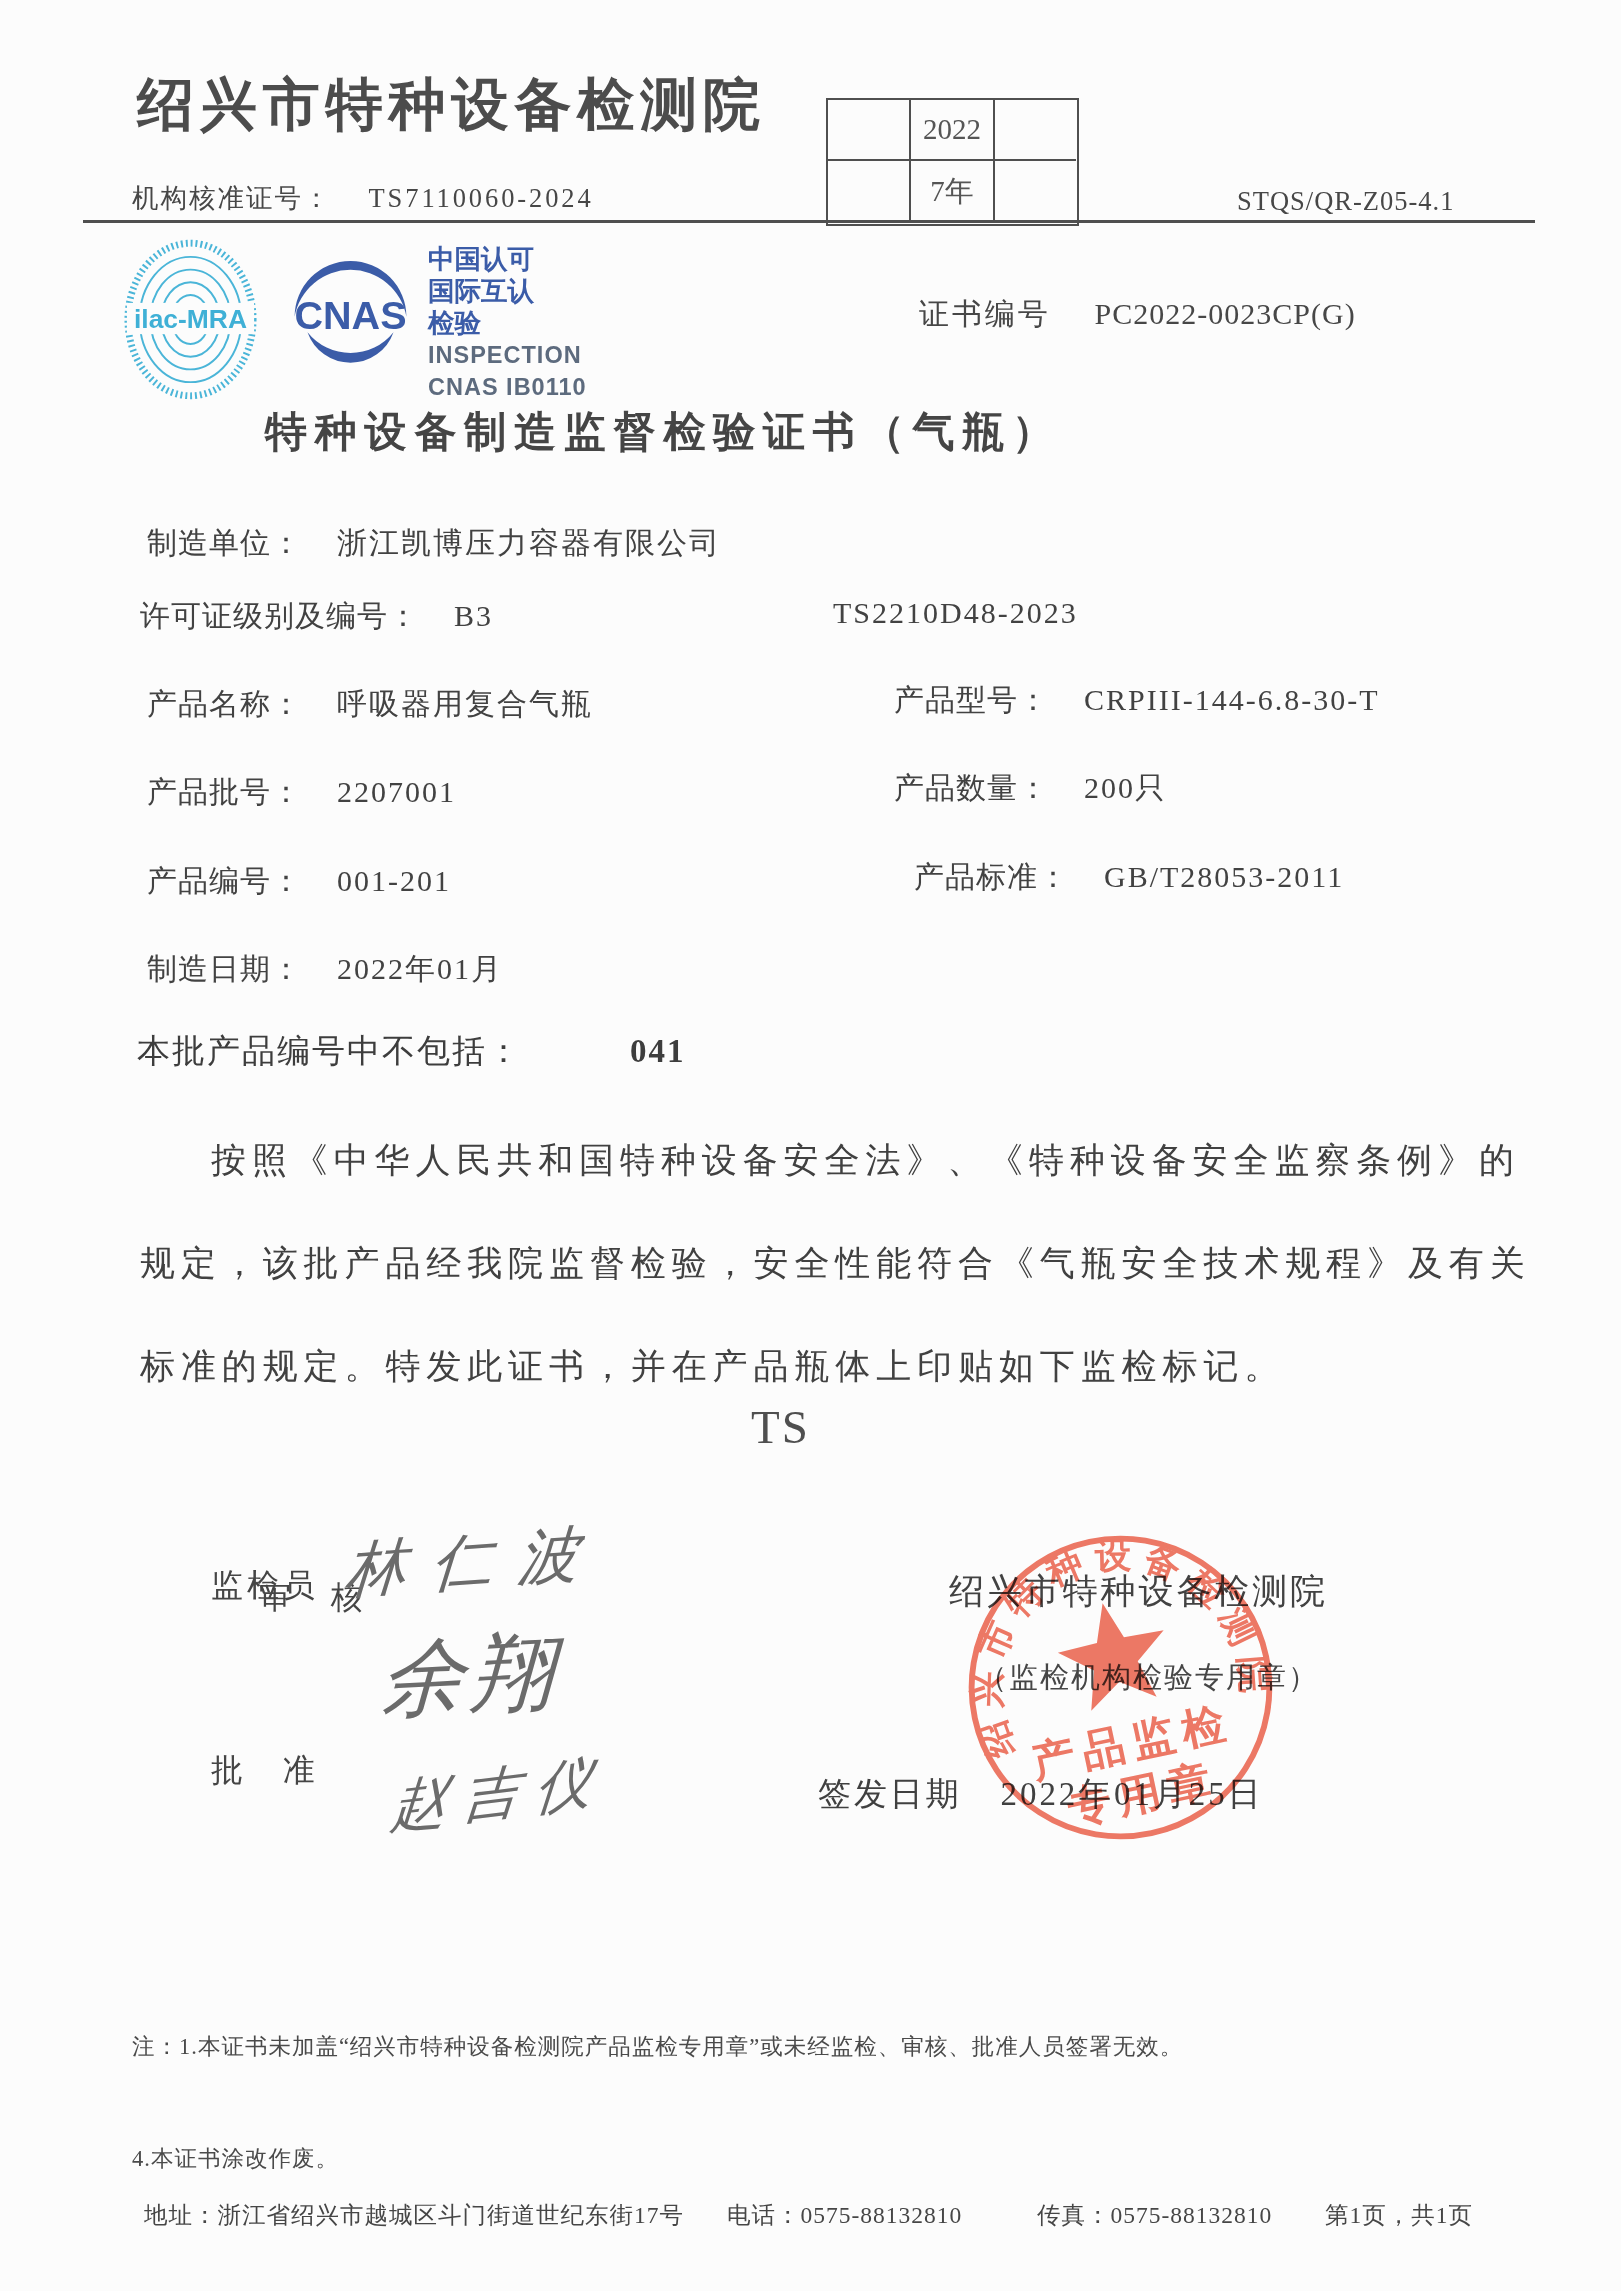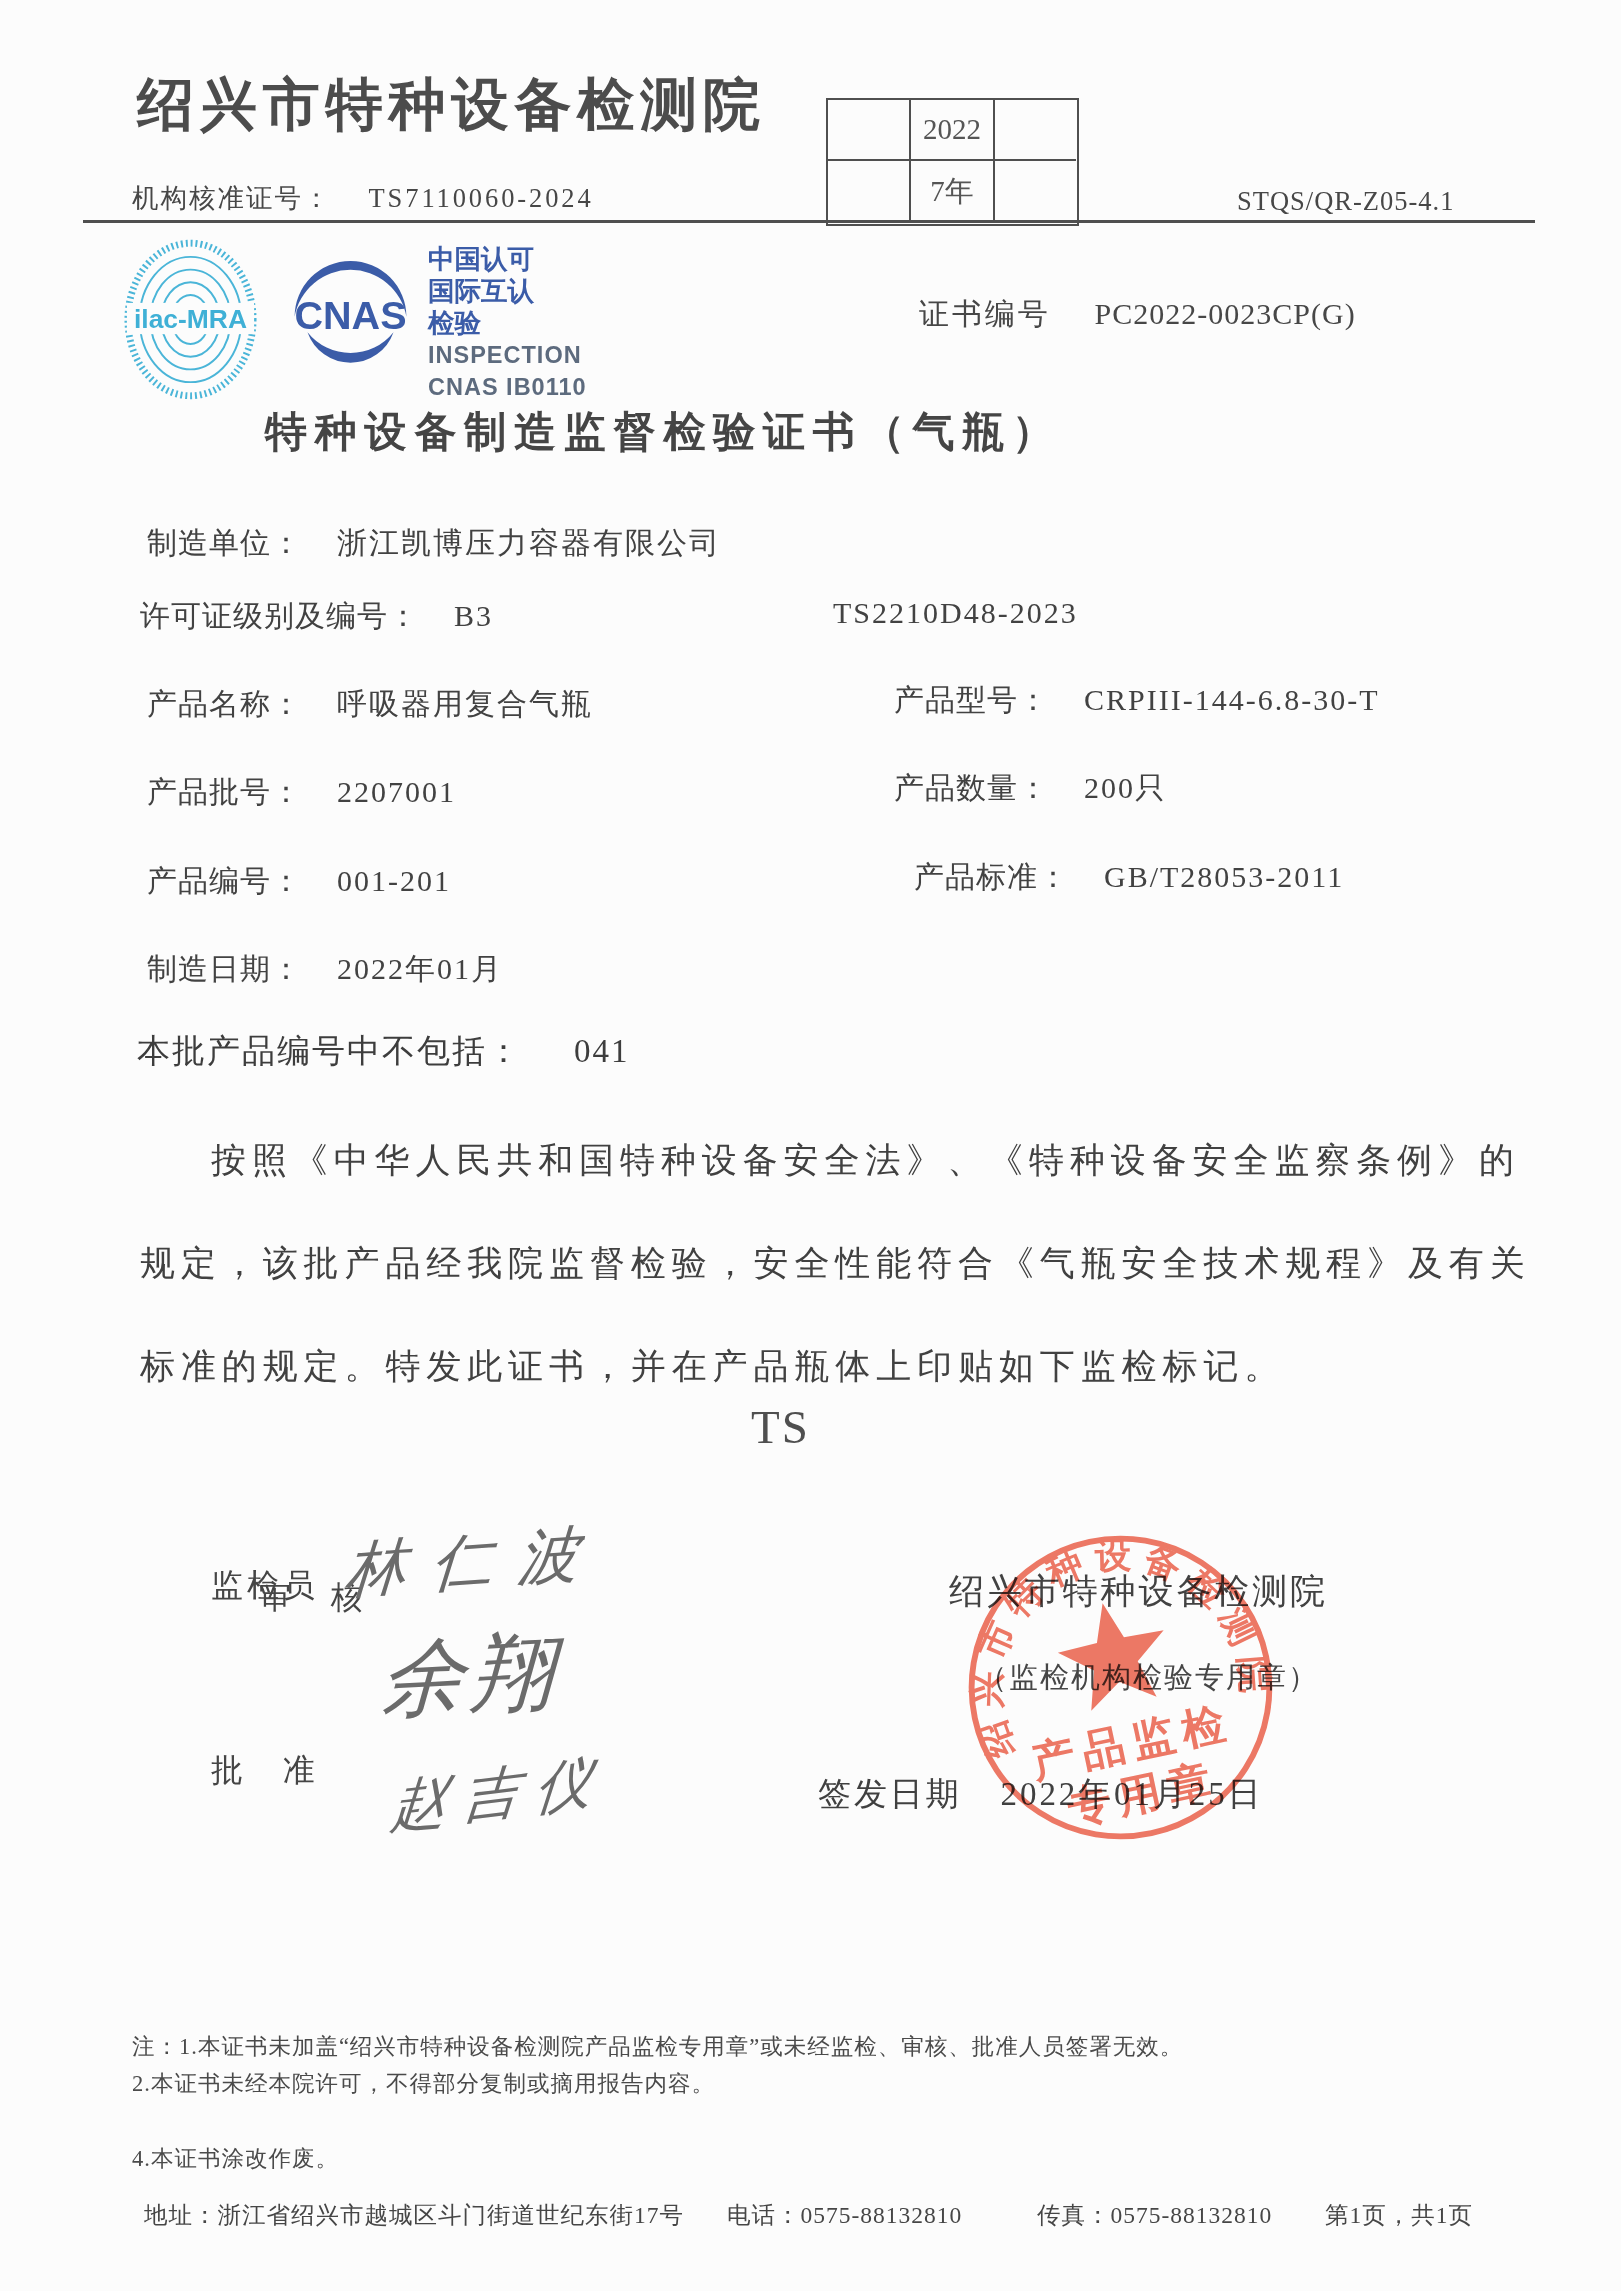--- a/index.html
+++ b/index.html
@@ -39,21 +39,21 @@
   .f-license{left:140px;top:596px;}
   .f-license-extra{left:833px;top:596px;font-size:30px;letter-spacing:2px;color:#424242;}
   .f-name{left:147px;top:684px;}
   .f-model{left:894px;top:680px;}
   .f-batch{left:147px;top:772px;}
   .f-qty{left:894px;top:768px;font-family:Liberation Serif, serif;}
   .f-serial{left:147px;top:861px;}
   .f-standard{left:894px;top:857px;margin-left:20px;}
   .f-date{left:147px;top:949px;}
   .f-excluded{left:137px;top:1029px;font-size:33px;letter-spacing:2px;color:#3d3d3d;}
-  .f-excluded .val{margin-left:52px;}
+  .f-excluded .val{margin-left:108px;font-weight:bold;}
   
   .stmt{left:140px;font-size:35px;letter-spacing:5.9px;color:#414141;white-space:nowrap;}
   .stmt-1{top:1137px;margin-left:71px;}
   .stmt-2{top:1240px;}
   .stmt-3{top:1343px;}
   .ts-mark{left:751px;top:1400px;font-size:47px;color:#4f4f4f;letter-spacing:2px;}
   
   .sign-label{left:211px;font-size:32px;letter-spacing:3.9px;color:#454545;}
   .sl-inspector{top:1564px;}
   .sl-review{top:1576px;margin-left:48px;}
@@ -197,21 +197,20 @@
       <text font-size="37" font-weight="bold" fill="#ee6a55" letter-spacing="10" font-family="Liberation Serif, DejaVu Serif, serif">
         <textPath href="#stamp-arc" startOffset="50%" text-anchor="middle">绍兴市特种设备检测院</textPath>
       </text>
       <polygon transform="translate(0,-30)" fill="#ee6a55" points="0,-58 14.1,-19.4 55.2,-17.9 22.8,7.4 34.1,46.9 0,24 -34.1,46.9 -22.8,7.4 -55.2,-17.9 -14.1,-19.4"></polygon>
       <text x="0" y="72" text-anchor="middle" font-size="44" font-weight="bold" fill="#ee6a55" letter-spacing="8" font-family="Liberation Serif, DejaVu Serif, serif">产品监检</text>
       <text x="0" y="126" text-anchor="middle" font-size="44" font-weight="bold" fill="#ee6a55" letter-spacing="8" font-family="Liberation Serif, DejaVu Serif, serif">专用章</text>
     </g>
   </svg>
 
   <div class="abs note note-0">注：1.本证书未加盖“绍兴市特种设备检测院产品监检专用章”或未经监检、审核、批准人员签署无效。</div>
-  <div class="abs note note-1">2.本证书未经本院许可，不得部分复制或摘用报告内容。</div>
   <div class="abs note note-3">4.本证书涂改作废。</div>
 
   <div class="abs footer-item ft-address">地址：浙江省绍兴市越城区斗门街道世纪东街17号</div>
   <div class="abs footer-item ft-phone">电话：0575-88132810</div>
   <div class="abs footer-item ft-fax">传真：0575-88132810</div>
   <div class="abs footer-item ft-pages">第1页，共1页</div>
 
 </div>
 
 

